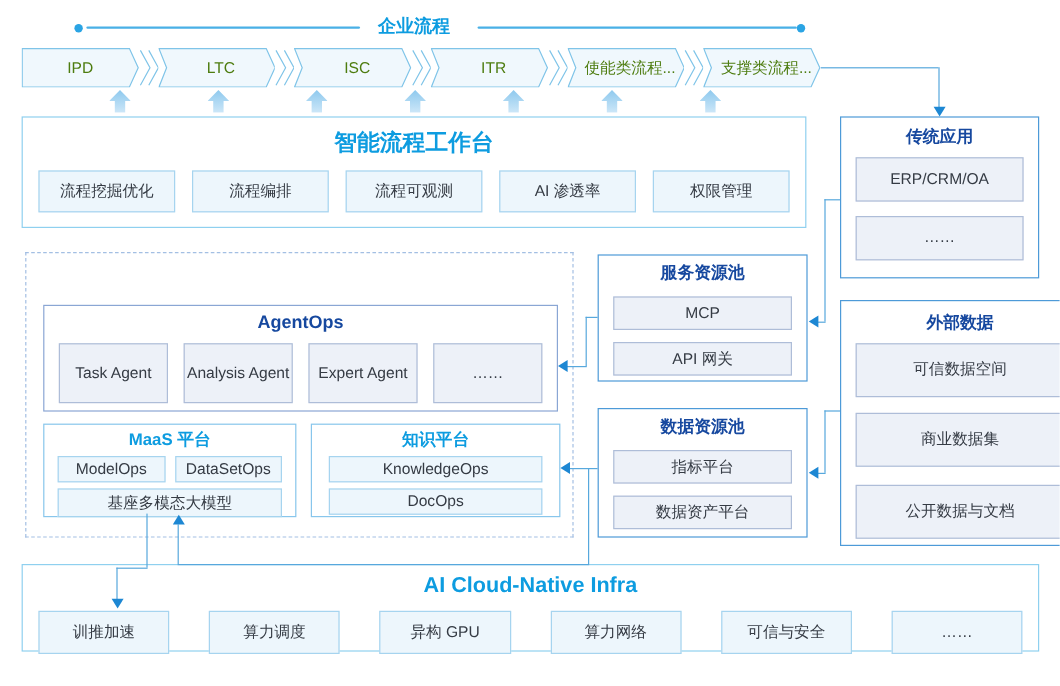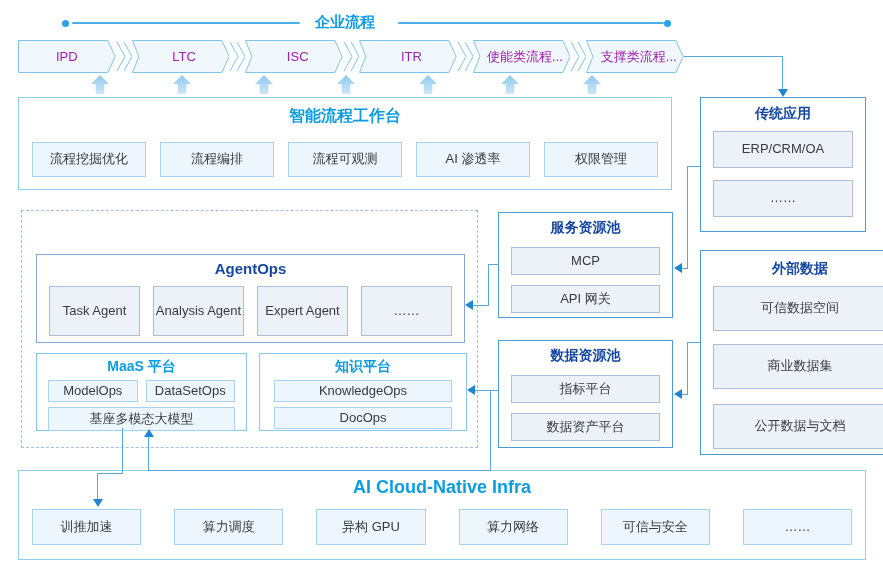--- a/index.html
+++ b/index.html
@@ -27,21 +27,21 @@
   .arr-l{position:absolute;width:0;height:0;border-top:5px solid transparent;
          border-bottom:5px solid transparent;border-right:8px solid #1d87d3;}
   .arr-d{position:absolute;width:0;height:0;border-left:5px solid transparent;
          border-right:5px solid transparent;border-top:8px solid #1d87d3;}
   .arr-u{position:absolute;width:0;height:0;border-left:5px solid transparent;
          border-right:5px solid transparent;border-bottom:8px solid #1d87d3;}
   .chev-row{position:absolute;left:18px;top:40px;width:666px;height:33px;display:flex;align-items:stretch;}
   .chev{position:relative;flex:1;}
   .chev svg{position:absolute;inset:0;width:100%;height:100%;}
   .chev .lbl{position:absolute;inset:0;display:flex;align-items:center;justify-content:center;
-             font-size:13px;color:#a21caf;}
+             font-size:13px;color:#4d7c0f;}
   .chev.notch .lbl{padding-left:7px;}
   .chev-sep{position:relative;width:16px;flex:0 0 16px;}
   .chev-sep svg{position:absolute;inset:0;width:100%;height:100%;}
   .fat-up{position:absolute;width:18px;height:19px;
           clip-path:polygon(50% 0,100% 48%,74% 48%,74% 100%,26% 100%,26% 48%,0 48%);
           background:linear-gradient(#8ec9ee,#cde7f8);}
 </style>
 </head>
 <body>
 
@@ -124,21 +124,21 @@
 
   <span class="fat-up" style="left:91px;top:75px;"></span>
   <span class="fat-up" style="left:173px;top:75px;"></span>
   <span class="fat-up" style="left:255px;top:75px;"></span>
   <span class="fat-up" style="left:337px;top:75px;"></span>
   <span class="fat-up" style="left:419px;top:75px;"></span>
   <span class="fat-up" style="left:501px;top:75px;"></span>
   <span class="fat-up" style="left:583px;top:75px;"></span>
 
   <div class="sec b-light" style="left:18px;top:97px;width:654px;height:93px;">
-    <div class="title-row t-bright" style="top:8px;font-size:16px;">智能流程工作台</div>
+    <div class="title-row t-bright" style="top:8px;font-size:19px;">智能流程工作台</div>
     <div class="flexrow" style="left:13px;right:13px;top:44px;height:35px;gap:14px;">
       <div class="cell cell-blue">流程挖掘优化</div>
       <div class="cell cell-blue">流程编排</div>
       <div class="cell cell-blue">流程可观测</div>
       <div class="cell cell-blue">AI 渗透率</div>
       <div class="cell cell-blue">权限管理</div>
     </div>
   </div>
 
   <div class="sec b-mid" style="left:700px;top:97px;width:166px;height:135px;">
@@ -187,21 +187,21 @@
     <div class="cell cell-gray" style="left:12px;right:12px;top:72px;height:28px;">数据资产平台</div>
   </div>
 
   <div class="sec b-mid" style="left:700px;top:250px;width:200px;height:205px;">
     <div class="title-row t-navy" style="top:9px;font-size:14px;">外部数据</div>
     <div class="cell cell-gray" style="left:12px;right:12px;top:35px;height:45px;">可信数据空间</div>
     <div class="cell cell-gray" style="left:12px;right:12px;top:93px;height:45px;">商业数据集</div>
     <div class="cell cell-gray" style="left:12px;right:12px;top:153px;height:45px;">公开数据与文档</div>
   </div>
 
-  <div class="sec b-light" style="left:18px;top:470px;width:848px;height:90px;">
+  <div class="sec b-light" style="left:18px;top:470px;width:848px;height:73px;">
     <div class="title-row t-bright" style="top:6px;font-size:18px;">AI Cloud-Native Infra</div>
     <div class="flexrow" style="left:13px;right:13px;top:38px;height:36px;gap:33px;">
       <div class="cell cell-blue">训推加速</div>
       <div class="cell cell-blue">算力调度</div>
       <div class="cell cell-blue">异构 GPU</div>
       <div class="cell cell-blue">算力网络</div>
       <div class="cell cell-blue">可信与安全</div>
       <div class="cell cell-blue">……</div>
     </div>
   </div>

